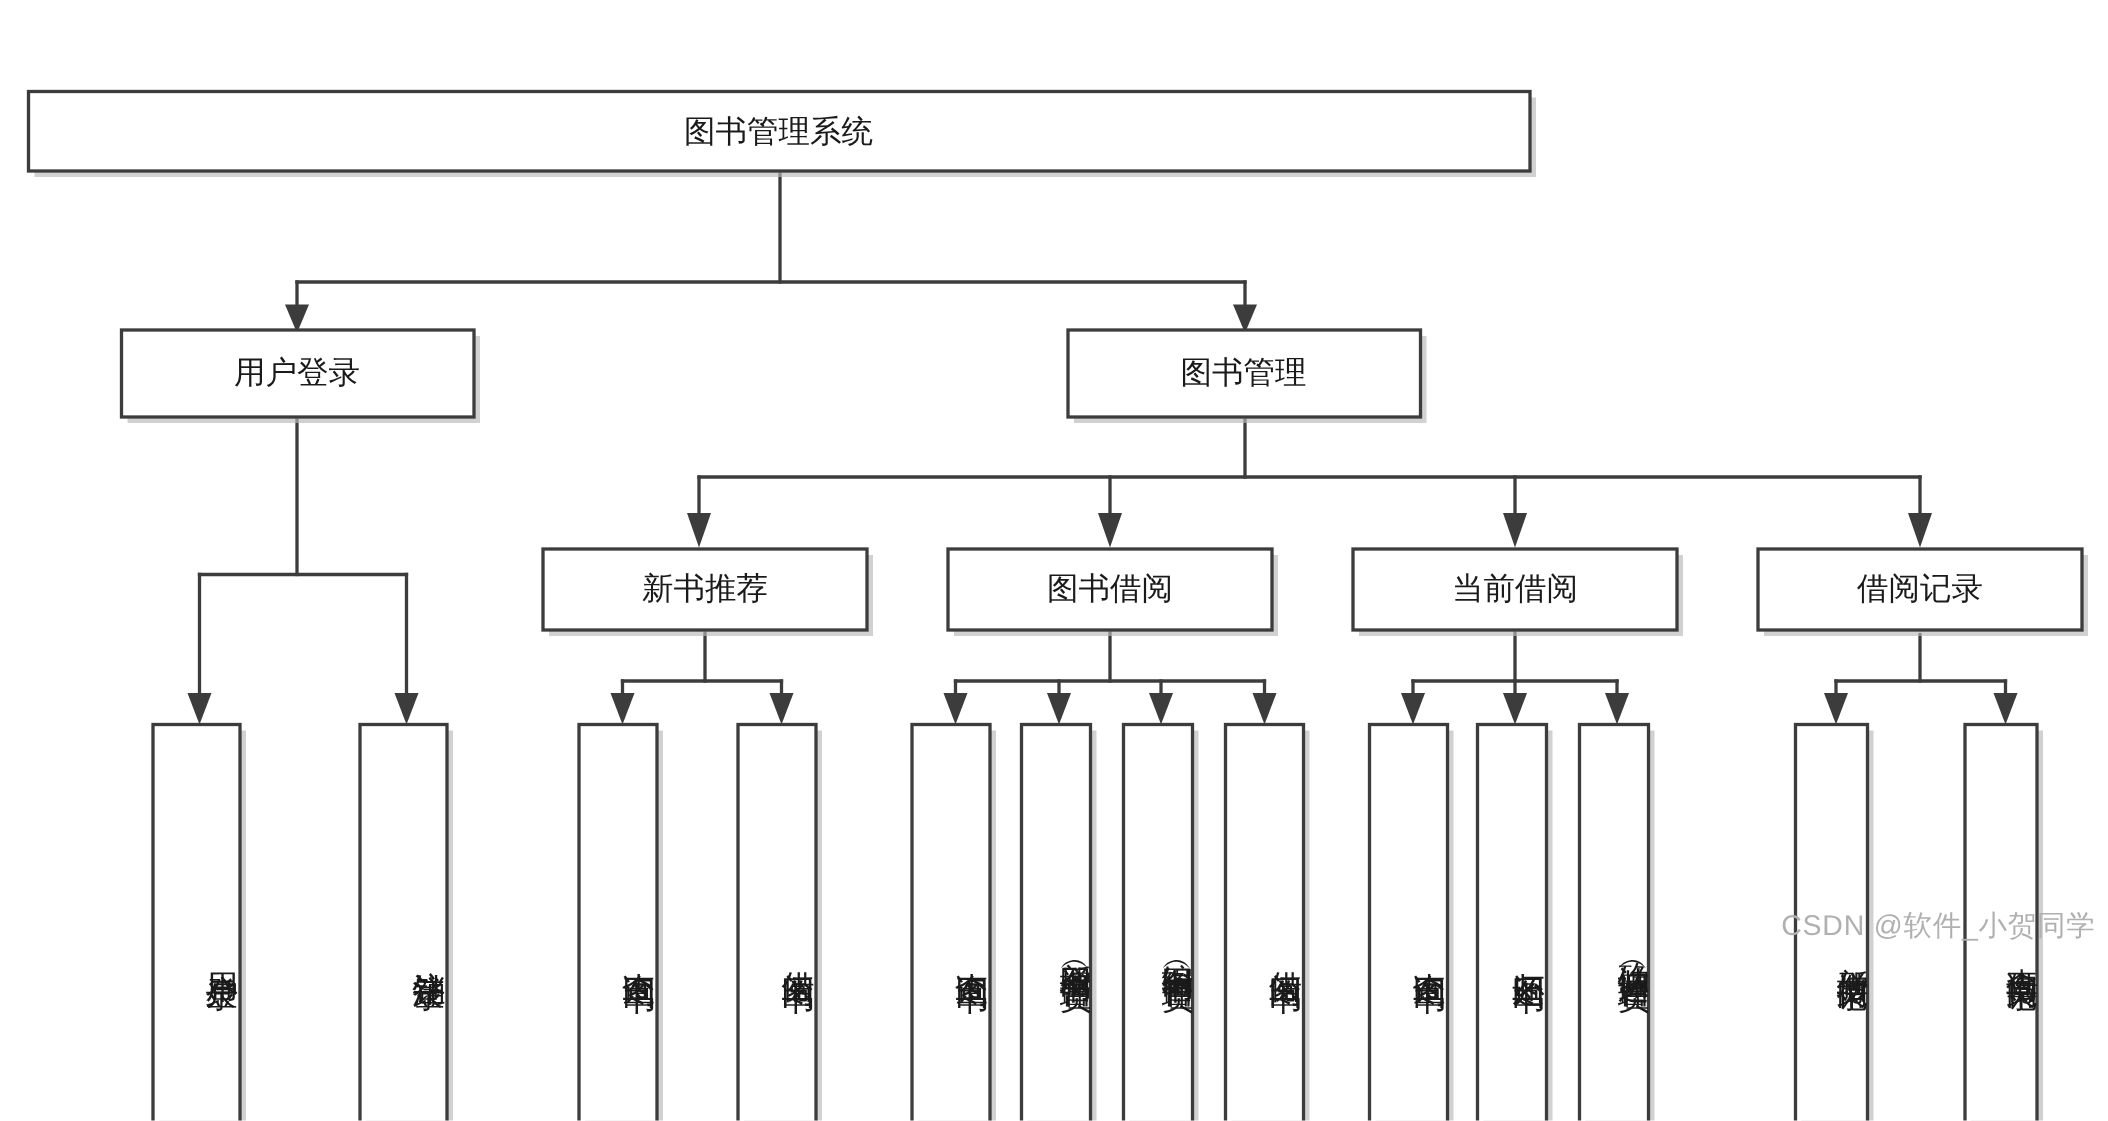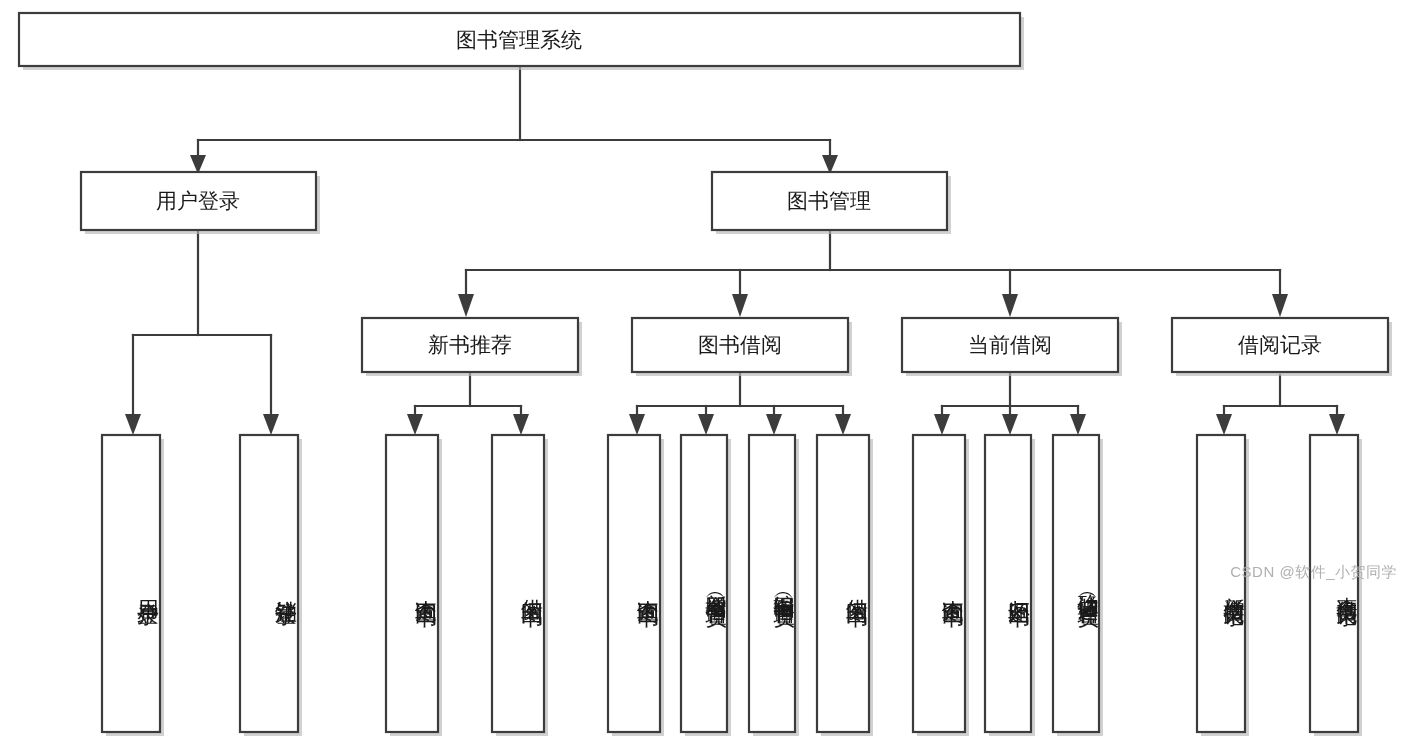--- a/index.html
+++ b/index.html
@@ -11,20 +11,21 @@
     width: 1405px;
     height: 747px;
     font-family: "Liberation Sans", "DejaVu Sans", sans-serif;
     overflow: hidden;
   }
   #canvas {
     position: relative;
     width: 1405px;
     height: 586px;
     background: #ffffff;
+    margin-top: 48px;
   }
   svg.diagram {
     position: absolute;
     left: 0;
     top: 0;
     width: 1405px;
     height: 747px;
   }
   .node-rect {
     fill: #ffffff;
@@ -66,21 +67,21 @@
     align-items: flex-start;
     justify-content: center;
     white-space: nowrap;
     pointer-events: none;
   }
   .watermark {
     position: absolute;
     right: 8px;
     bottom: 4px;
     font-family: "Liberation Sans", "DejaVu Sans", sans-serif;
-    font-size: 15px;
+    font-size: 19px;
     color: #b0b0b0;
     letter-spacing: 0.5px;
     white-space: nowrap;
   }
 </style>
 </head>
 <body>
 
 <div id="canvas">
 

